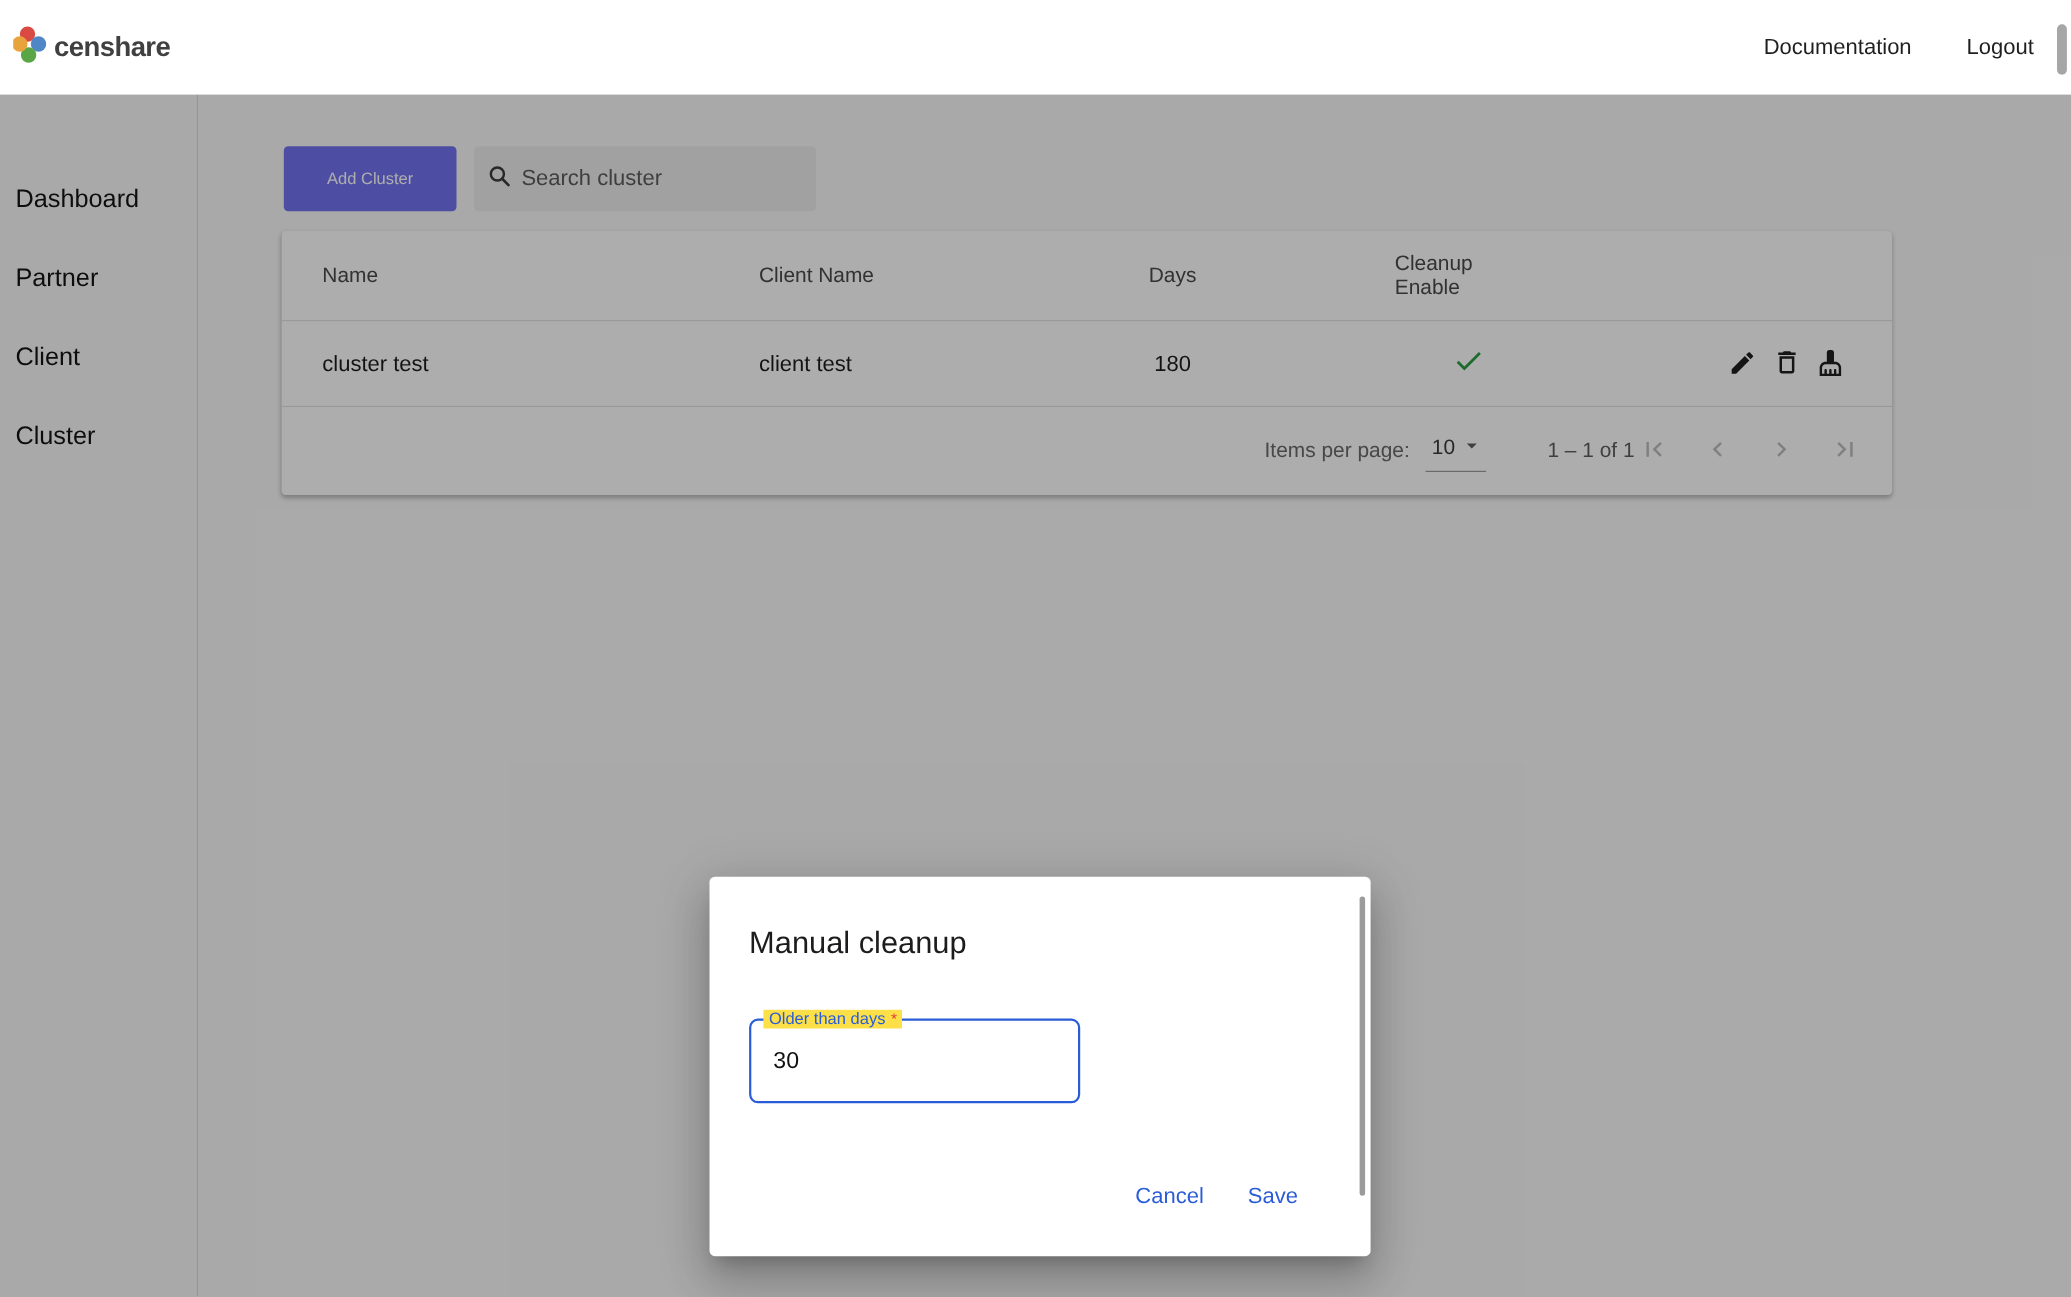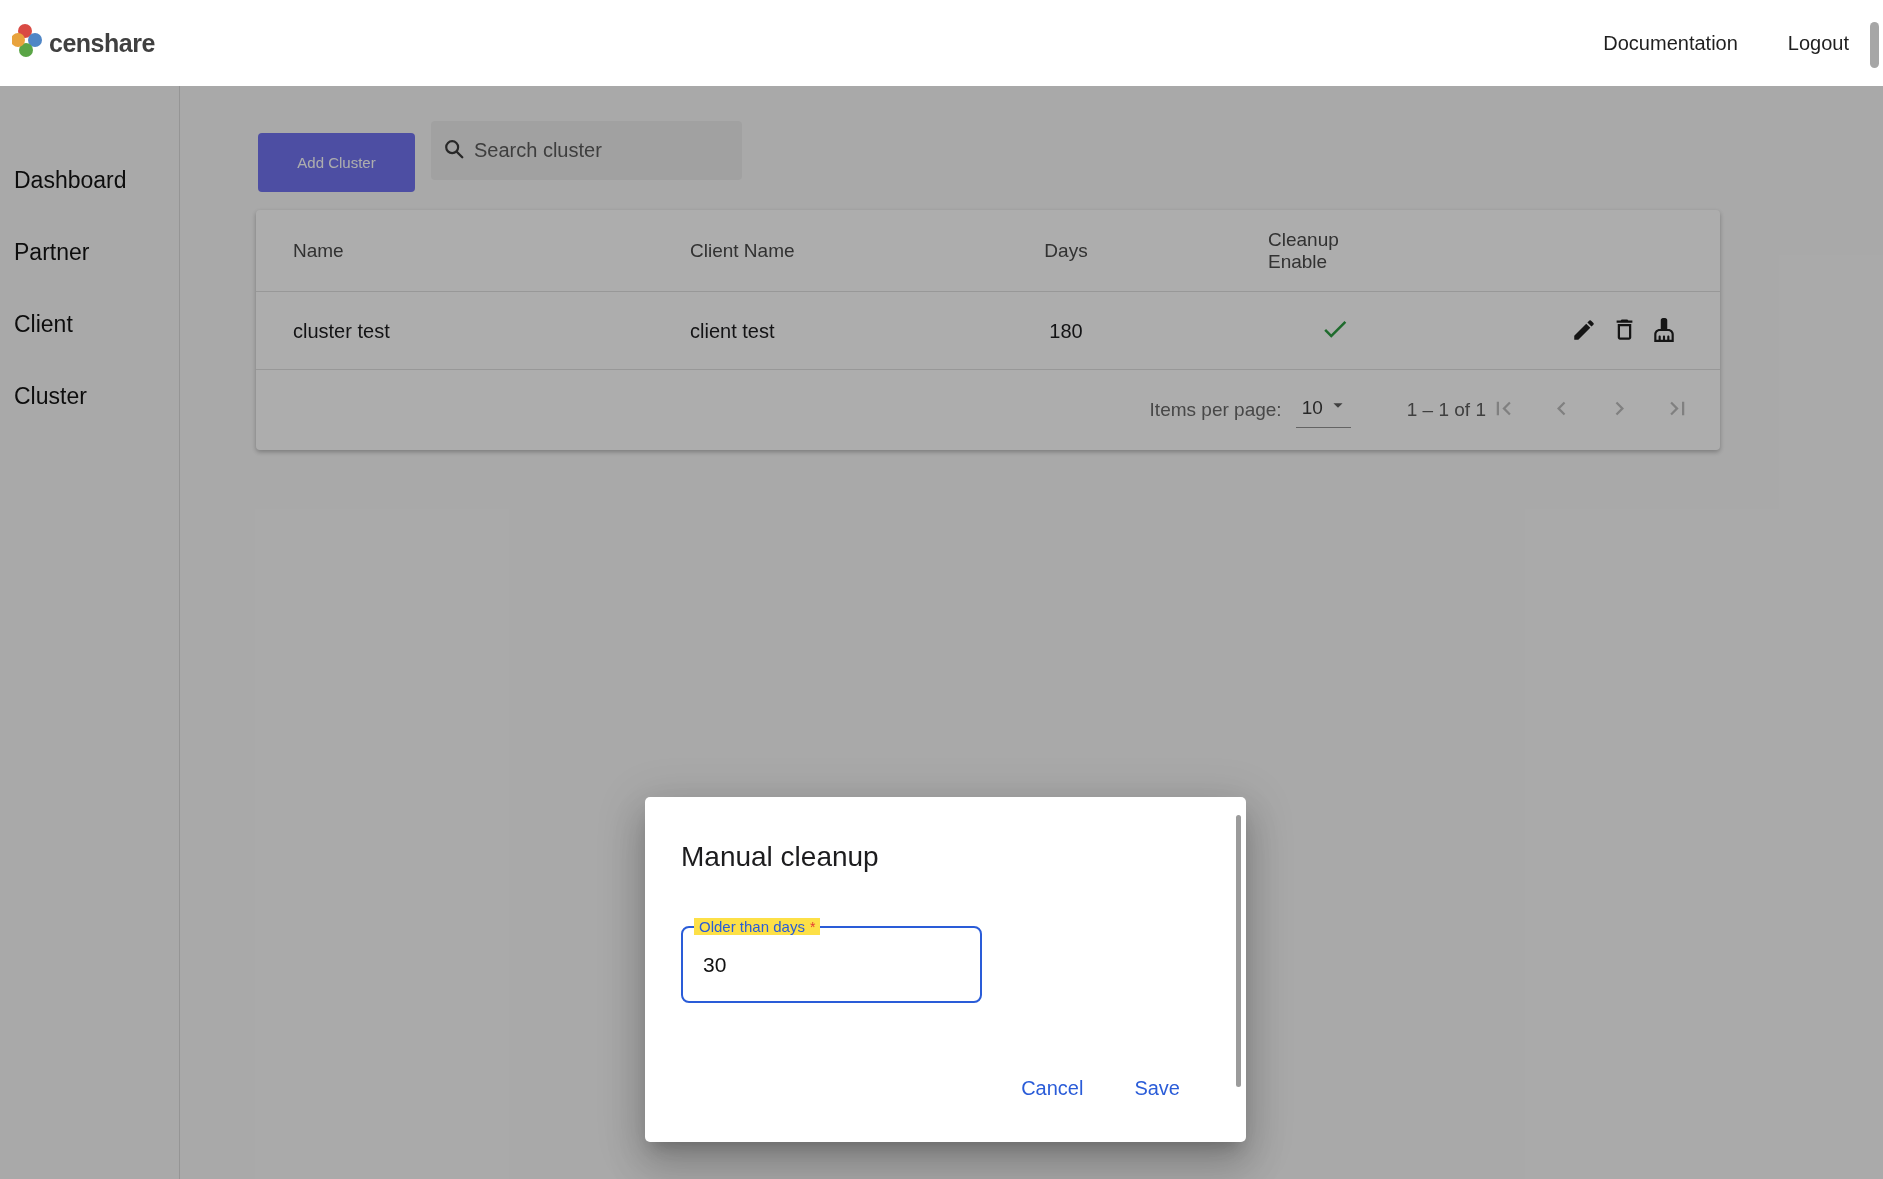--- a/index.html
+++ b/index.html
@@ -25,21 +25,21 @@
   }
   .side-item { height:72px; display:flex; align-items:center; padding-left:14px;
     font-size:23px; color:#141414; cursor:pointer; }
   
   .add-btn {
     position:absolute; left:258px; top:133px; width:157px; height:59px;
     background:var(--primary-button,#7274f0); color:#fff; border:none; border-radius:4px;
     font-size:15px; cursor:pointer; font-family:inherit;
   }
   .search-box {
-    position:absolute; left:431px; top:121px; width:311px; height:59px;
+    position:absolute; left:431px; top:133px; width:311px; height:59px;
     background:#ededed; border-radius:4px; display:flex; align-items:center;
     padding:0 12px; gap:9px;
   }
   .search-box input { flex:1; border:none; background:transparent; outline:none;
     font-size:20px; color:#333; font-family:inherit; min-width:0; }
   .search-box input::placeholder { color:#5c5c5c; }
   
   .card {
     position:absolute; left:256px; top:210px; width:1464px; height:240px;
     background:#fff; border-radius:4px; box-shadow:0 2px 5px rgba(0,0,0,.28);
@@ -82,21 +82,21 @@
   .field {
     position:absolute; left:36px; top:129px; width:301px; height:77px;
     border:2px solid var(--dialog-accent,#2a5cd8); border-radius:8px;
   }
   .field-label { position:absolute; top:-10px; left:11px; background:#fde047;
     padding:0 5px; font-size:15px; color:var(--dialog-accent,#2a5cd8);
     display:flex; gap:5px; align-items:baseline; white-space:nowrap; }
   .req { color:var(--asterisk,#e53935); font-size:14px; }
   .field input { width:100%; height:100%; border:none; outline:none; background:transparent;
     font-size:21px; color:#111; padding-left:20px; font-family:inherit; }
-  .dialog-actions { position:absolute; right:60px; bottom:36px; display:flex; gap:39px; }
+  .dialog-actions { position:absolute; right:60px; bottom:36px; display:flex; gap:28px; }
   .text-btn { background:none; border:none; font-size:20px; padding:6px 6px;
     color:var(--dialog-accent,#2a5cd8); cursor:pointer; font-family:inherit; }
   .dialog-scrollbar { position:absolute; right:5px; top:18px; width:5px; height:272px;
     background:#9b9b9b; border-radius:3px; cursor:pointer; }
   .page-scrollbar { position:absolute; right:4px; top:22px; width:9px; height:46px;
     background:#a6a6a6; border-radius:5px; z-index:12; cursor:pointer; }
 </style>
 </head>
 <body>
 

